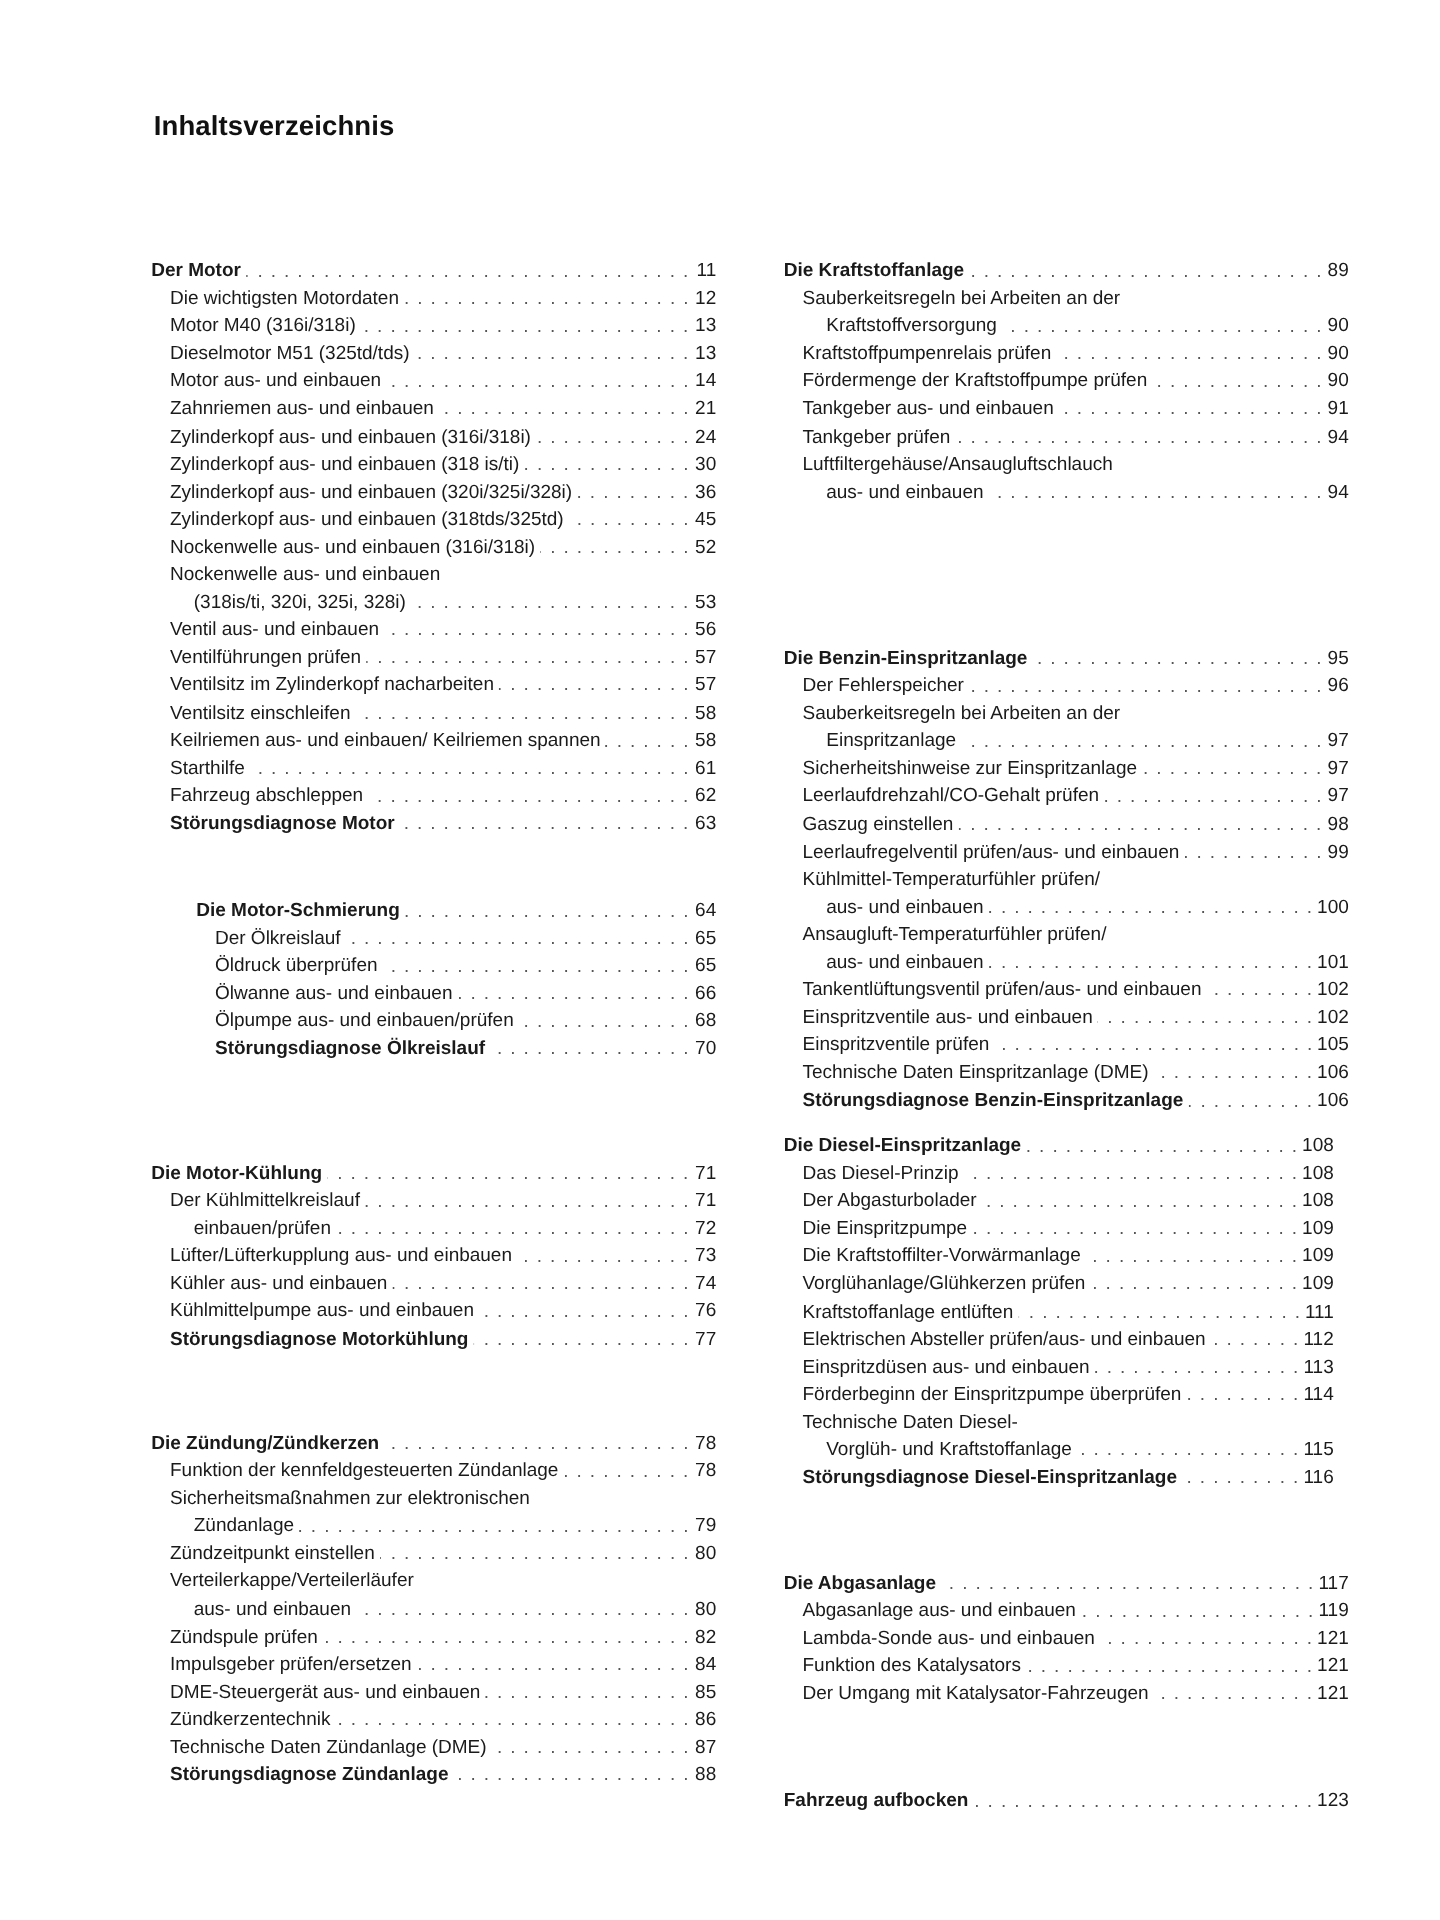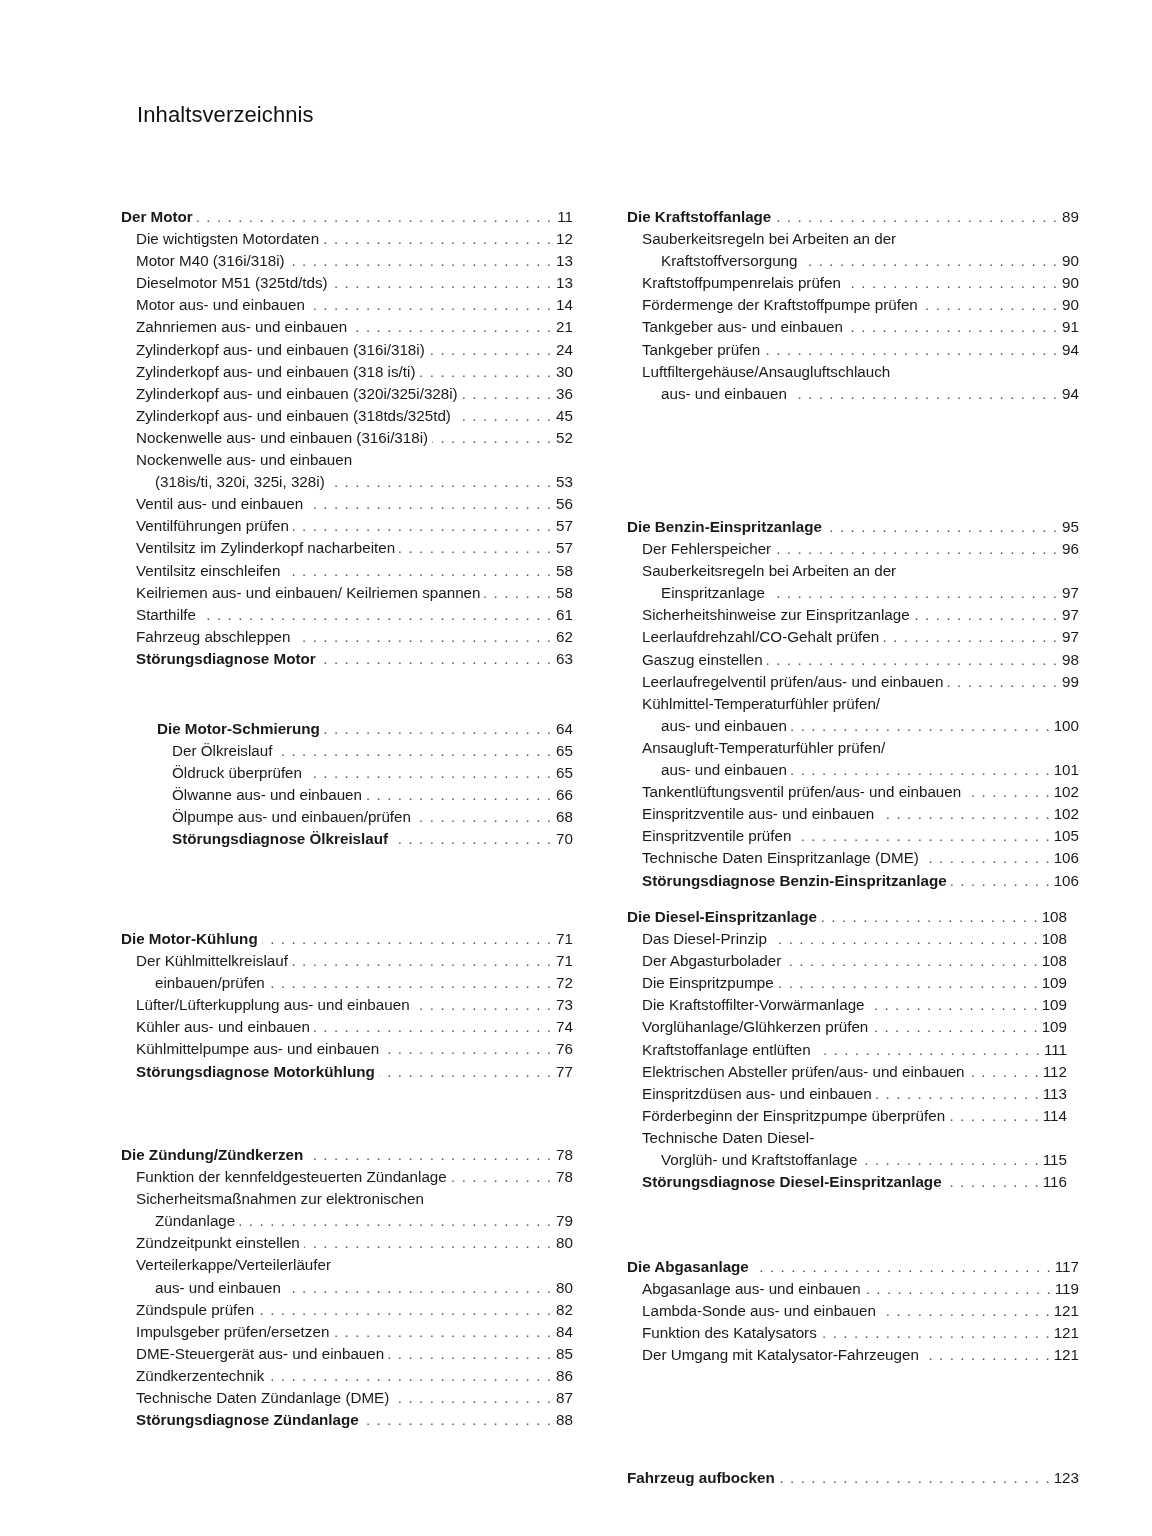--- a/index.html
+++ b/index.html
@@ -13,24 +13,24 @@
       position: relative;
       overflow: hidden;
       font-family: "Liberation Sans", sans-serif;
       color: #1a1a1a;
     }
     .page-title {
       position: absolute;
       left: 121px;
       top: 86px;
       font-size: 22px;
-      font-weight: normal;
+      font-weight: bold;
       letter-spacing: 0.1px;
       color: #111;
-      margin: 16px;
+      margin: 2px;
     }
     .col {
       position: absolute;
       width: 452px;
     }
     .col-left { left: 121px; top: 206px; }
     .col-right { left: 627px; top: 206px; }
 
     .section { margin: 0; }
     .row {
@@ -525,20 +525,20 @@
         <span class="txt">Funktion des Katalysators</span>
         <span class="dots"></span>
         <span class="num">121</span>
       </div>
       <div class="row sub">
         <span class="txt">Der Umgang mit Katalysator-Fahrzeugen</span>
         <span class="dots"></span>
         <span class="num">121</span>
       </div>
     </div>
-    <div class="section" style="position: absolute; left: 0px; right: 0px; top: 1224px; margin-top: 37px;">
+    <div class="section" style="position: absolute; left: 0px; right: 0px; top: 1224px;">
       <div class="row h">
         <span class="txt">Fahrzeug aufbocken</span>
         <span class="dots"></span>
         <span class="num">123</span>
       </div>
     </div>
   </div>
 
 </body></html>

